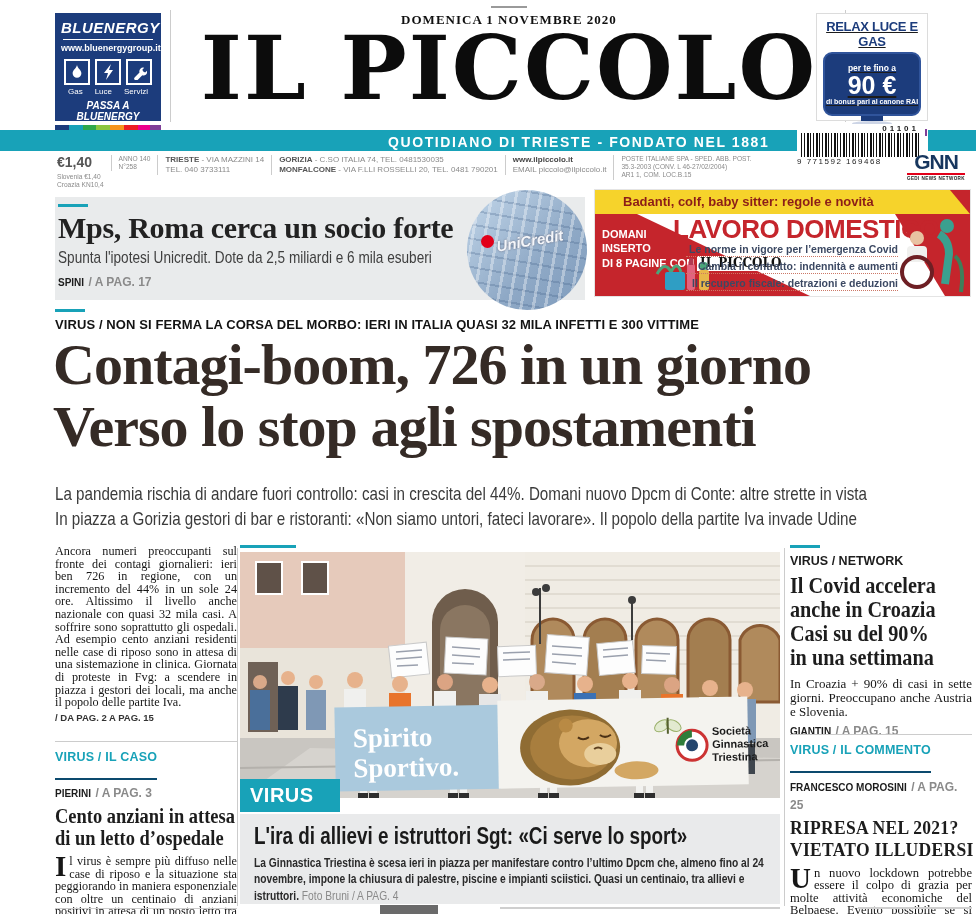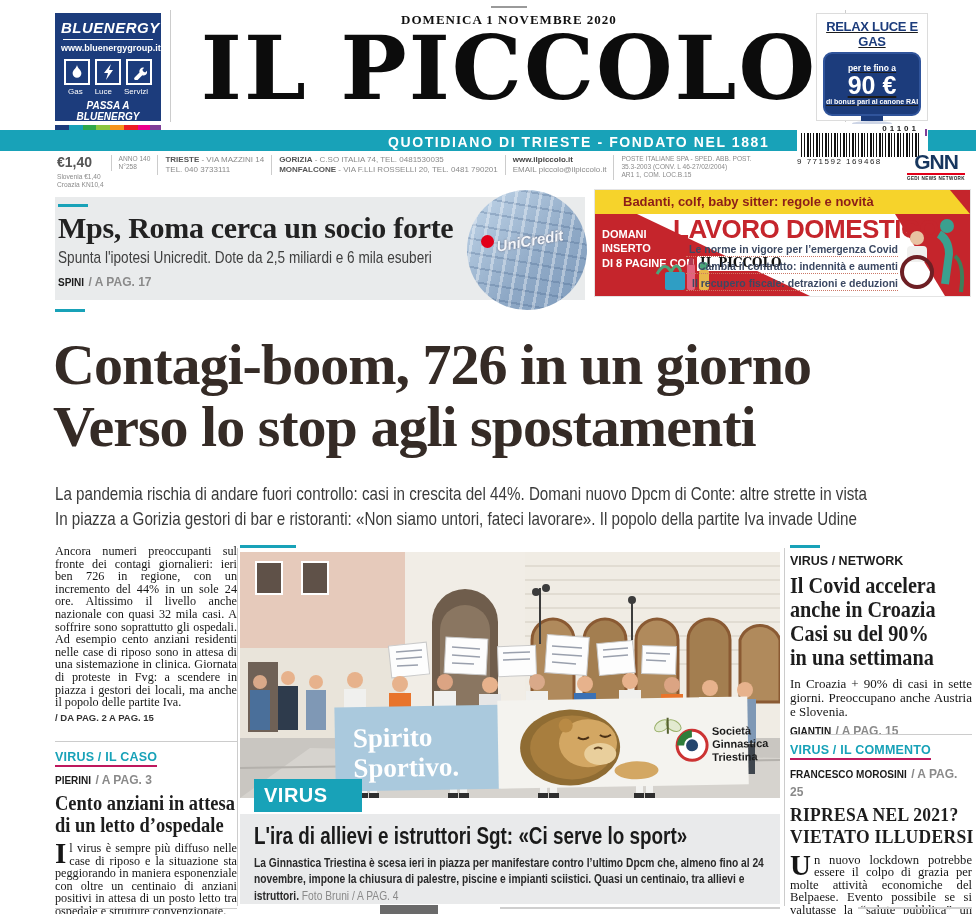--- a/index.html
+++ b/index.html
@@ -76,21 +76,21 @@
   .lv-bullets{position:absolute;right:72px;top:29px;width:212px;text-align:right;font-size:10.5px;font-weight:bold;color:#3c4963;}
   .lv-bullets div{border-bottom:1px dotted #c76;padding-bottom:1px;margin-bottom:3px;}
   
   .kicker{font-size:13px;font-weight:800;color:#131313;letter-spacing:.1px;}
   .h1{font-family:"Liberation Serif",serif;font-weight:bold;font-size:58px;line-height:1.07;color:#352b26;letter-spacing:-1px;white-space:nowrap;}
   .deckline{font-size:18.5px;color:#3b3b3b;white-space:nowrap;transform:scaleX(.82);transform-origin:left;line-height:1.35;}
   
   .body-serif{font-family:"Liberation Serif",serif;font-size:12.2px;line-height:12.6px;text-align:justify;color:#161616;}
   .smallref{font-size:9.5px;font-weight:bold;color:#333;margin-top:3px;}
   .hr{background:#ccc;height:1px;}
-  .sec-teal{color:#18a2b8;font-size:12.5px;font-weight:800;letter-spacing:.2px;border-bottom:2px solid #be185d;display:inline-block;padding-bottom:1px;}
+  .sec-teal{color:#18a2b8;font-size:12.5px;font-weight:800;letter-spacing:.2px;border-bottom:2px solid #0c4a6e;display:inline-block;padding-bottom:14px;}
   .sec-black{color:#1d1d1d;font-size:12.5px;font-weight:800;}
   .h3line{font-family:"Liberation Serif",serif;font-weight:bold;font-size:20.5px;line-height:22px;color:#1d1d1d;white-space:nowrap;transform:scaleX(.9);transform-origin:left;}
   .h3big{font-family:"Liberation Serif",serif;font-weight:bold;font-size:23.5px;line-height:24px;color:#1d1d1d;white-space:nowrap;transform:scaleX(.86);transform-origin:left;}
   .dropcap{float:left;font-family:"Liberation Serif",serif;font-weight:bold;font-size:29px;line-height:23px;padding-right:3px;}
   
   .virus-label{background:#18a2b8;color:#fff;font-weight:900;font-size:20px;letter-spacing:.5px;line-height:33px;padding-left:10px;box-sizing:border-box;}
   .caption{background:#e9eaeb;box-sizing:border-box;padding:9px 14px;}
   .cap-h{font-size:23px;font-weight:800;color:#1a1a1a;white-space:nowrap;transform:scaleX(.82);transform-origin:left;}
   .cap-t{font-size:12.5px;font-weight:bold;color:#2a2a2a;line-height:1.3;margin-top:5px;transform:scaleX(.82);transform-origin:left;width:634px;}
   .credit{font-weight:normal;color:#8a8a8a;}
@@ -240,20 +240,21 @@
       </svg>
       <div class="lv-bullets">
         <div>Le norme in vigore per l’emergenza Covid</div>
         <div>Cambia il contratto: indennità e aumenti</div>
         <div>Il recupero fiscale: detrazioni e deduzioni</div>
       </div>
     </div>
   </section>
 
   <div class="abs teal-dash" style="left:55px;top:309px;width:30px;"></div>
+  <div class="abs kicker nowrap" style="left:55px;top:317px;">VIRUS / NON SI FERMA LA CORSA DEL MORBO: IERI IN ITALIA QUASI 32 MILA INFETTI E 300 VITTIME</div>
   <div class="abs" style="left:53px;top:334px;">
     <div class="h1">Contagi-boom, 726 in un giorno</div>
     <div class="h1">Verso lo stop agli spostamenti</div>
   </div>
   <div class="abs" style="left:55px;top:482px;">
     <div class="deckline">La pandemia rischia di andare fuori controllo: casi in crescita del 44%. Domani nuovo Dpcm di Conte: altre strette in vista</div>
     <div class="deckline">In piazza a Gorizia gestori di bar e ristoranti: «Non siamo untori, fateci lavorare». Il popolo della partite Iva invade Udine</div>
   </div>
 
   <div class="abs vrule" style="left:237px;top:548px;height:358px;"></div>
@@ -422,21 +423,21 @@
           <circle r="15" fill="#fff" stroke="#cc3333" stroke-width="3"></circle>
           <path d="M-15 0 a15 15 0 0 1 15 -15 v7 a8 8 0 0 0 -8 8 z" fill="#2f7d3a"></path>
           <circle r="6" fill="#24466e"></circle>
         </g>
         <text x="472" y="186" font-family="Liberation Sans,sans-serif" font-weight="bold" font-size="11" fill="#1c1c1c">Società</text>
         <text x="472" y="199" font-family="Liberation Sans,sans-serif" font-weight="bold" font-size="11" fill="#1c1c1c">Ginnastica</text>
         <text x="472" y="212" font-family="Liberation Sans,sans-serif" font-weight="bold" font-size="11" fill="#1c1c1c">Triestina</text>
       </g>
     </svg>
   </div>
-  <div class="abs virus-label" style="left:254px;top:779px;width:108px;height:33px;">VIRUS</div>
+  <div class="abs virus-label" style="left:240px;top:779px;width:100px;height:33px;">VIRUS</div>
 
   <div class="abs caption" style="left:240px;top:814px;width:540px;height:90px;">
     <div class="cap-h">L'ira di allievi e istruttori Sgt: «Ci serve lo sport»</div>
     <div class="cap-t">
       <span>La Ginnastica Triestina è scesa ieri in piazza per manifestare contro l’ultimo Dpcm che, almeno fino al 24 novembre, impone la chiusura di palestre, piscine e impianti sciistici. Quasi un centinaio, tra allievi e istruttori. </span><span class="credit">Foto Bruni / A PAG. 4</span>
     </div>
   </div>
 
   <section class="abs" style="left:790px;top:545px;width:182px;">
     <div class="teal-dash" style="width:30px;"></div>

